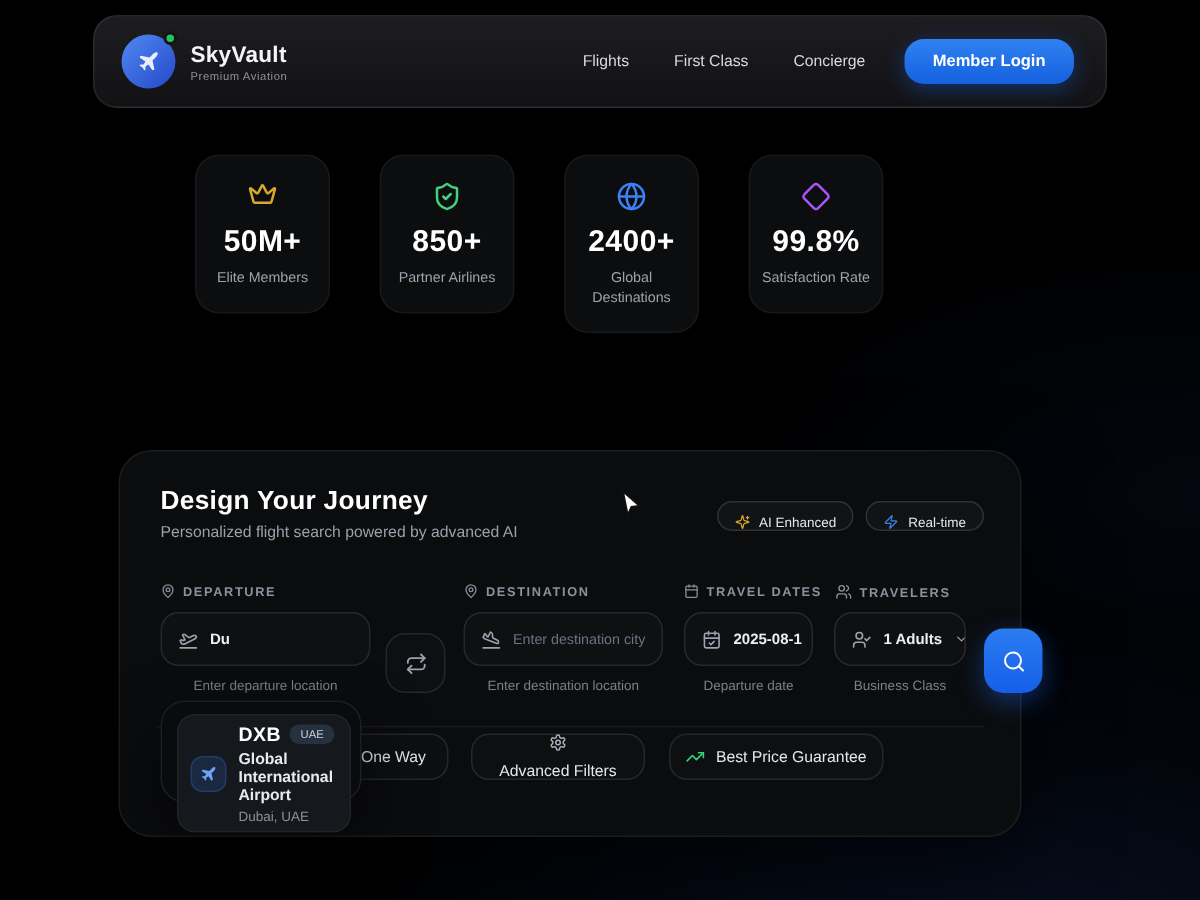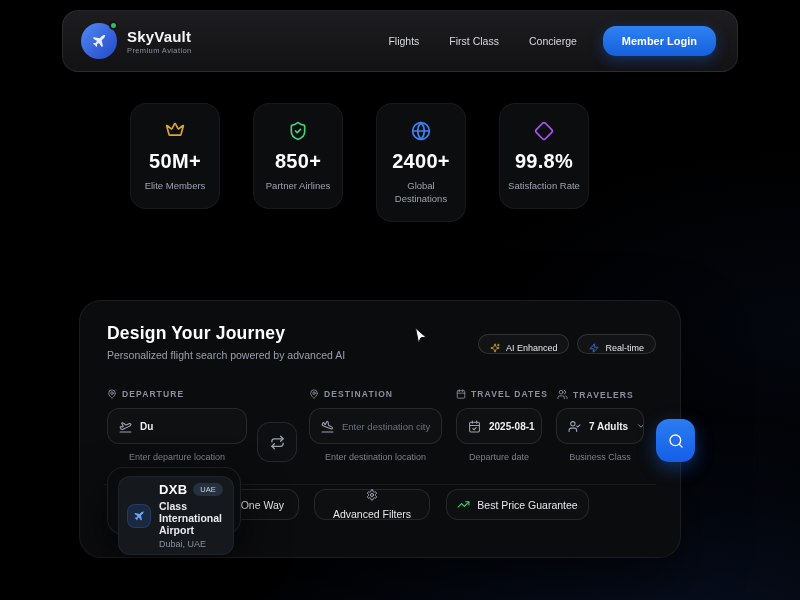--- a/index.html
+++ b/index.html
@@ -319,21 +319,21 @@
   </div>
 
   <div class="field" style="left:476px; width:88px">
     <span class="field-icon">
       <svg width="13" height="13" viewBox="0 0 24 24" fill="none" stroke="currentColor" stroke-width="2" stroke-linecap="round" stroke-linejoin="round">
           <path d="M16 21v-2a4 4 0 0 0-4-4H6a4 4 0 0 0-4 4v2"></path>
           <circle cx="9" cy="7" r="4"></circle>
           <path d="m16 11 2 2 4-4"></path>
         </svg>
     </span>
-    <span class="field-value">7 Adults</span>
+    <span class="field-value">1 Adults</span>
     <span class="field-icon">
       <svg width="10" height="10" viewBox="0 0 24 24" fill="none" stroke="currentColor" stroke-width="2" stroke-linecap="round" stroke-linejoin="round">
           <path d="m6 9 6 6 6-6"></path>
         </svg>
     </span>
   </div>
 
   <button class="search-btn">
     <span>
       <svg width="16" height="16" viewBox="0 0 24 24" fill="none" stroke="currentColor" stroke-width="2" stroke-linecap="round" stroke-linejoin="round">
@@ -378,21 +378,21 @@
     <div class="dd-tile">
       <svg width="12" height="12" viewBox="0 0 24 24" fill="currentColor">
           <path d="M17.8 19.2 16 11l3.5-3.5C21 6 21.5 4 21 3c-1-.5-3 0-4.5 1.5L13 8 4.8 6.2c-.5-.1-.9.1-1.1.5l-.3.5c-.2.5-.1 1 .3 1.3L9 12l-2 3H4l-1 1 3 2 2 3 1-1v-3l3-2 3.5 5.3c.3.4.8.5 1.3.3l.5-.2c.4-.3.6-.7.5-1.2z"></path>
         </svg>
     </div>
     <div class="dd-text">
       <div class="dd-code-row">
         <span class="dd-code">DXB</span>
         <span class="dd-country">UAE</span>
       </div>
-      <div class="dd-name">Class International Airport</div>
+      <div class="dd-name">Global International Airport</div>
       <div class="dd-loc">Dubai, UAE</div>
     </div>
   </div>
 </div>
 
 <div class="cursor">
   <svg width="14" height="18" viewBox="0 0 14 18">
       <polygon points="1.5,1 12,10.2 6.9,10.8 4.5,15.8 1.5,1" fill="#fff" stroke="#111" stroke-width="1"></polygon>
     </svg>
 </div>

